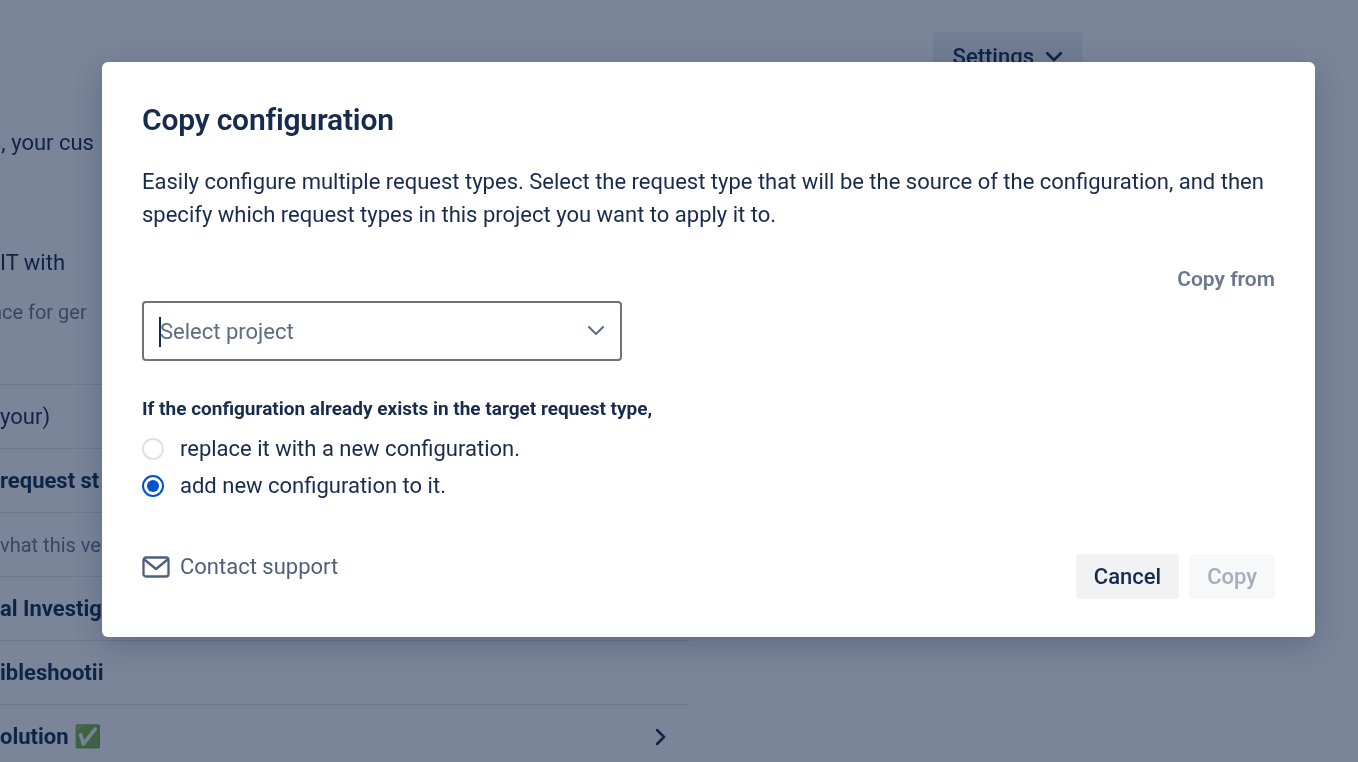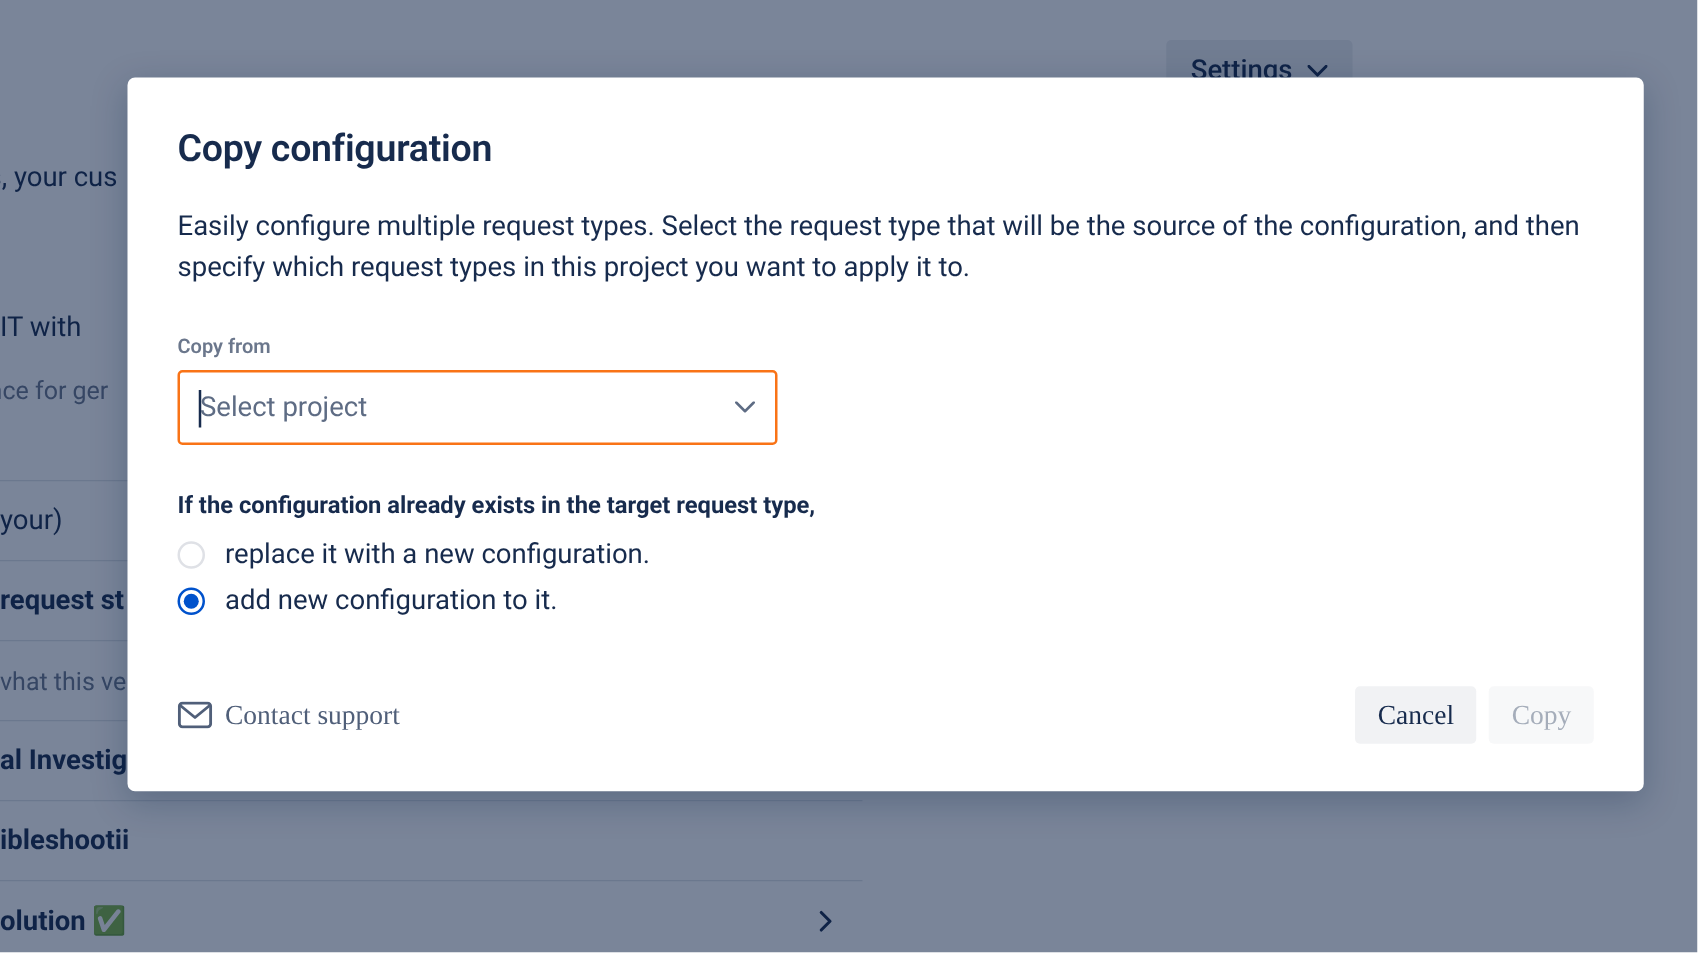--- a/index.html
+++ b/index.html
@@ -85,30 +85,31 @@
       margin-bottom: 28px;
       letter-spacing: -0.2px;
     }
     .modal .desc {
       font-size: 22px;
       color: #172b4d;
       line-height: 1.5;
       margin-bottom: 36px;
     }
     .field-label {
-      font-size: 16px;
+      font-size: 21px;
       color: #6b778c;
       font-weight: 600;
       margin-bottom: 10px;
+      text-align: right;
     }
     .select-wrap {
       position: relative;
       width: 480px;
       height: 60px;
-      border: 2px solid #f97316;
+      border: 2px solid #737373;
       border-radius: 4px;
       display: flex;
       align-items: center;
       padding: 0 16px;
       margin-bottom: 36px;
       cursor: text;
     }
     .select-placeholder {
       font-size: 22px;
       color: #5e6c84;
@@ -153,23 +154,22 @@
       position: absolute;
       left: 3px; top: 3px;
       width: 12px; height: 12px;
       background: #0052cc;
       border-radius: 50%;
     }
 
     .modal-footer {
       margin-top: 56px;
       display: flex;
-      align-items: center;
+      align-items: flex-start;
       justify-content: space-between;
-      font-family: Liberation Serif, serif;
     }
     .contact {
       display: flex;
       align-items: center;
       gap: 10px;
       font-size: 22px;
       color: #505f79;
       cursor: pointer;
     }
     .contact svg { stroke: #505f79; }

